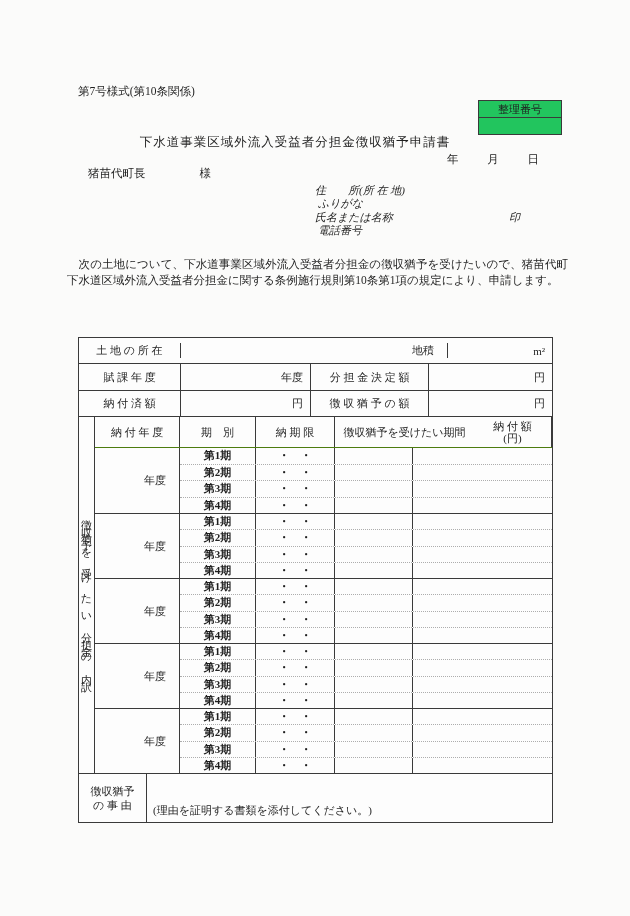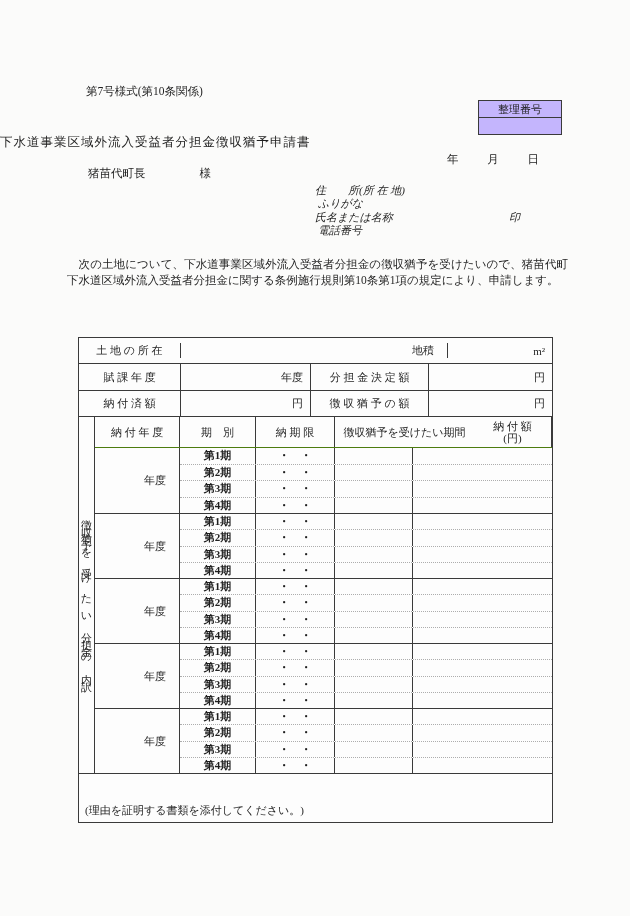--- a/index.html
+++ b/index.html
@@ -5,25 +5,25 @@
   * { box-sizing: border-box; margin: 0; padding: 0; }
   html,body { width:630px; height:916px; }
   body {
     position: relative;
     background: #fbfbfa;
     font-family: "Liberation Serif", "DejaVu Serif", serif;
     color: #1f1f1f;
     overflow: hidden;
   }
   .abs { position: absolute; }
-  .form-no { left:86px; top:84px; font-size:11.5px; }
-  .refbox { left:478px; top:100px; width:84px; border:1px solid #3a3a3a; background:#c4b5fd; }
+  .form-no { left:78px; top:84px; font-size:11.5px; }
+  .refbox { left:478px; top:100px; width:84px; border:1px solid #3a3a3a; background:#22c55e; }
   .refbox .lbl { height:17px; border-bottom:1px solid #3a3a3a; text-align:center; font-size:11px; line-height:17px; }
   .refbox .val { height:16px; }
-  .title { left:0; top:134px; width:590px; text-align:left; font-size:12.5px; letter-spacing:1px; }
+  .title { left:0; top:134px; width:590px; text-align:center; font-size:12.5px; letter-spacing:1px; }
   .dateline { left:447px; top:152px; width:92px; font-size:11.5px; display:flex; justify-content:space-between; }
   .addressee { left:88px; top:166px; font-size:11.5px; }
   .addressee .honor { margin-left:54px; }
   .applicant { left:315px; top:184px; font-size:11px; line-height:13.4px; width:205px;font-style:italic; }
   .applicant .indent { padding-left:3px; }
   .nameline { display:flex; justify-content:space-between; }
   .bodytext { left:67px; top:257px; width:501px; font-size:11.5px; line-height:15.6px; text-align:justify; text-justify:inter-character; }
 
   
   .otable { left:78px; top:337px; width:475px; border:1px solid #3a3a3a; background:#fdfdfd; font-size:11px; }
@@ -286,18 +286,22 @@
             <div class="cell br c-amt"></div>
             <div class="cell c-def"></div>
           </div>
         </div>
       </div>
 
     </div>
   </div>
 
   <div class="rrow">
+    <div class="rlabel">
+      <span>徴収猶予</span>
+      <span>の 事 由</span>
+    </div>
     <div class="rbody">
       <span>(理由を証明する書類を添付してください。)</span>
     </div>
   </div>
 
 </div>
 
 </body></html>

